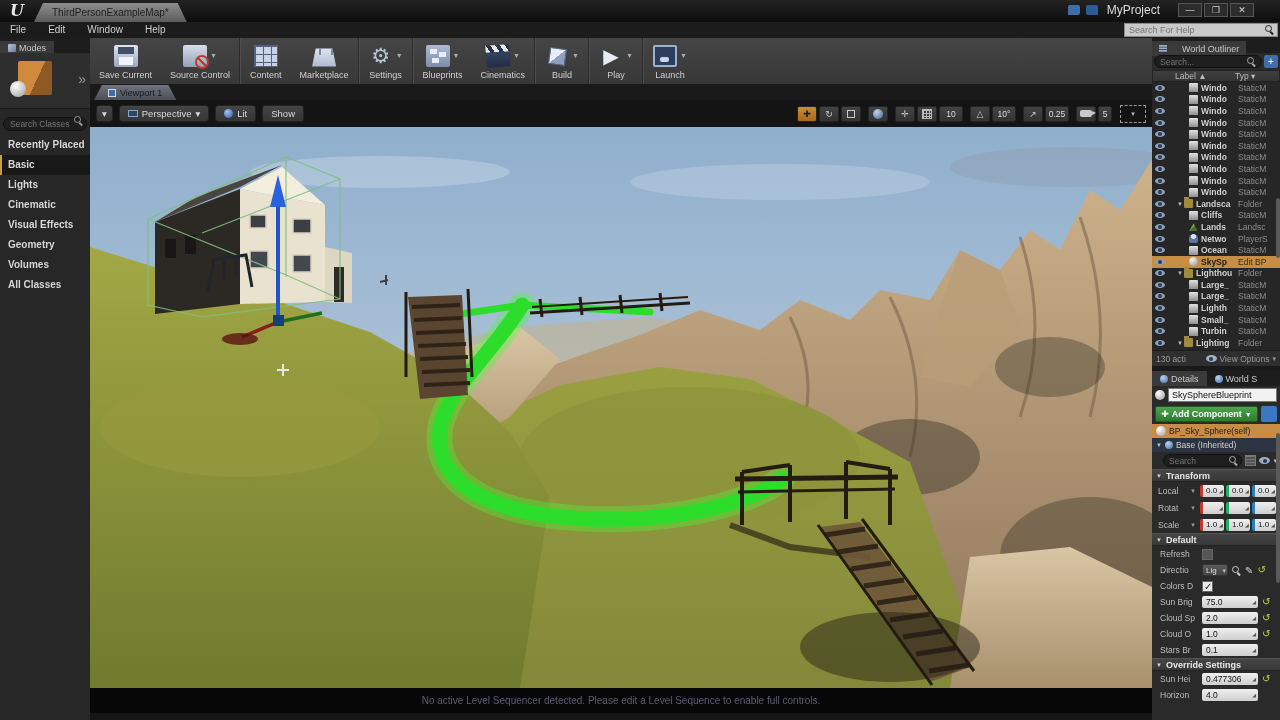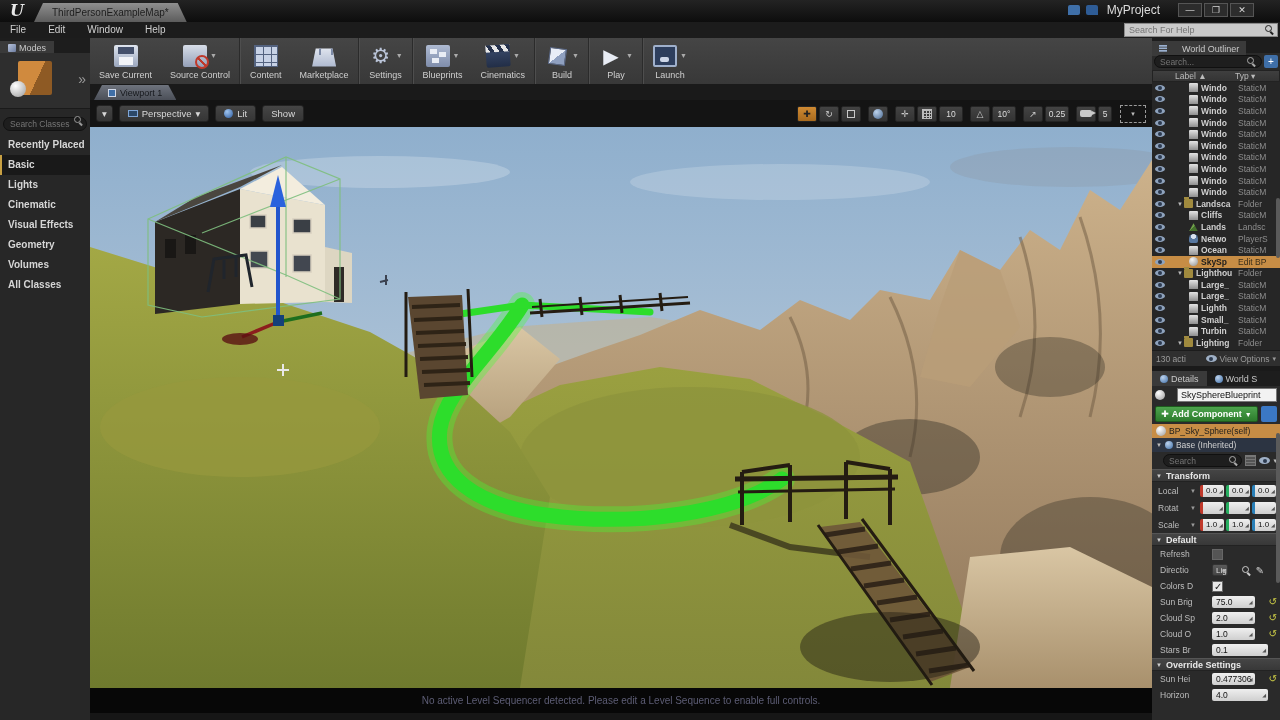--- a/index.html
+++ b/index.html
@@ -174,21 +174,21 @@
     color:#9a9a9a; font-size:8.5px; padding:0 4px; gap:3px; }
   #wo-footer .spacer { flex:1; }
   #wo-scroll { position:absolute; right:0px; top:160px; width:4px; height:60px; background:#5a5a5a; border-radius:2px; }
 
   #dt-gap { height:5px; background:#1a1a1a; }
   #dt-tabstrip { height:15px; background:#1d1d1d; display:flex; }
   #dt-tabstrip .tab { display:inline-flex; align-items:center; gap:3px; height:15px; padding:0 8px;
     color:#c8c8c8; font-size:9px; }
   #dt-tabstrip .tab.active { background:#3a3a3a; }
   .dot-ico { width:8px; height:8px; border-radius:50%; background:radial-gradient(circle at 35% 30%,#bcd2ec,#3f6fa8); }
-  #dt-name-row { height:18px; display:flex; align-items:center; gap:12px; padding:2px 3px; background:#2a2a2a; }
+  #dt-name-row { height:18px; display:flex; align-items:center; gap:3px; padding:2px 3px; background:#2a2a2a; }
   .mini-sphere { width:10px; height:10px; border-radius:50%; background:radial-gradient(circle at 35% 30%,#fff,#9a9a9a); flex:none; }
   #dt-name-row input { flex:1; width:40px; height:14px; background:#f2f2f2; border:1px solid #777;
     color:#111; font-size:9px; padding:0 3px; }
   #dt-addcomp-row { height:20px; display:flex; align-items:center; gap:3px; padding:1px 3px; }
   #add-comp-btn { flex:1; height:16px; background:linear-gradient(#4da34d,#2c7c2c); border:1px solid #1d5c1d;
     border-radius:2px; color:#fff; font-size:9px; font-weight:bold; display:flex; align-items:center; justify-content:center; gap:3px; }
   #bp-edit-btn { width:16px; height:16px; background:#3b78c4; border-radius:2px; }
   .comp-row { height:14px; display:flex; align-items:center; gap:3px; padding:0 4px; font-size:8.5px; color:#d0d0d0; }
   .comp-row.selected { background:#c78d45; color:#1c1c1c; }
   .comp-row.base { background:#2c3442; }
@@ -208,21 +208,21 @@
   .tr-row { height:17px; display:flex; align-items:center; gap:2px; padding:0 2px 0 6px; font-size:8.5px; color:#bdbdbd; }
   .tr-lab { width:30px; flex:none; white-space:nowrap; overflow:hidden; }
   .tr-caret { font-size:6px; color:#999; margin-right:2px; }
   .axis { width:24px; height:12px; background:linear-gradient(#efefef,#cfcfcf); border-radius:2px;
     color:#111; font-size:8px; line-height:12px; padding-left:3px; position:relative; flex:none; }
   .axis::after { content:"◢"; position:absolute; right:1px; bottom:0; font-size:5px; color:#555; }
   .axis.x { border-left:3px solid #c0392b; } .axis.y { border-left:3px solid #27ae60; } .axis.z { border-left:3px solid #2980b9; }
   .lock-ico { width:8px; height:6px; background:#aaa; border-radius:1px; position:relative; margin-left:2px; }
   .lock-ico::before { content:""; position:absolute; left:1.5px; top:-4px; width:5px; height:4px;
     border:1.5px solid #aaa; border-bottom:none; border-radius:3px 3px 0 0; }
-  .df-row { height:16px; display:flex; align-items:center; gap:14px; padding:0 3px 0 8px; font-size:8.5px; color:#bdbdbd; }
+  .df-row { height:16px; display:flex; align-items:center; gap:4px; padding:0 3px 0 8px; font-size:8.5px; color:#bdbdbd; }
   .df-lab { width:38px; flex:none; white-space:nowrap; overflow:hidden; }
   .numf { width:56px; height:12px; background:linear-gradient(#efefef,#cfcfcf); border-radius:2px;
     color:#111; font-size:8.5px; line-height:12px; padding-left:4px; position:relative; }
   .numf::after { content:"◢"; position:absolute; right:2px; bottom:0; font-size:5px; color:#555; }
   .reset { color:#cbcb46; font-size:10px; line-height:10px; }
   .chk { width:11px; height:11px; border:1px solid #666; background:#555; position:relative; }
   .chk.checked { background:#e8e8e8; }
   .chk.checked::after { content:"✓"; position:absolute; left:1px; top:-1px; color:#222; font-size:10px; font-weight:bold; }
   .pick { width:26px; height:12px; background:linear-gradient(#5a5a5a,#454545); border:1px solid #333;
     border-radius:2px; color:#ddd; font-size:8px; line-height:11px; padding-left:3px; position:relative; }

